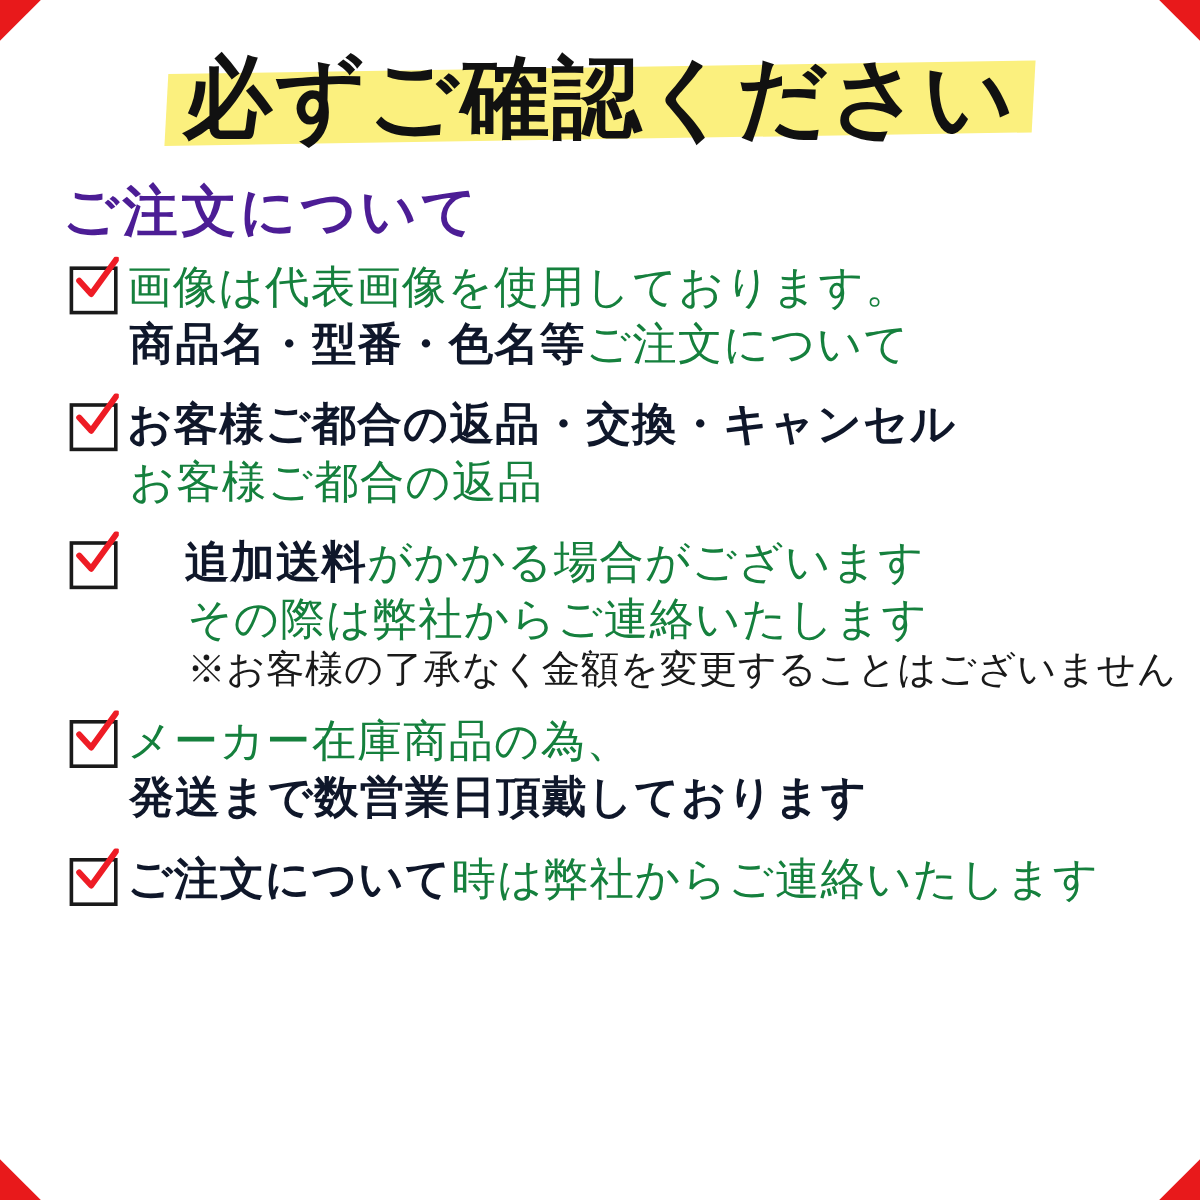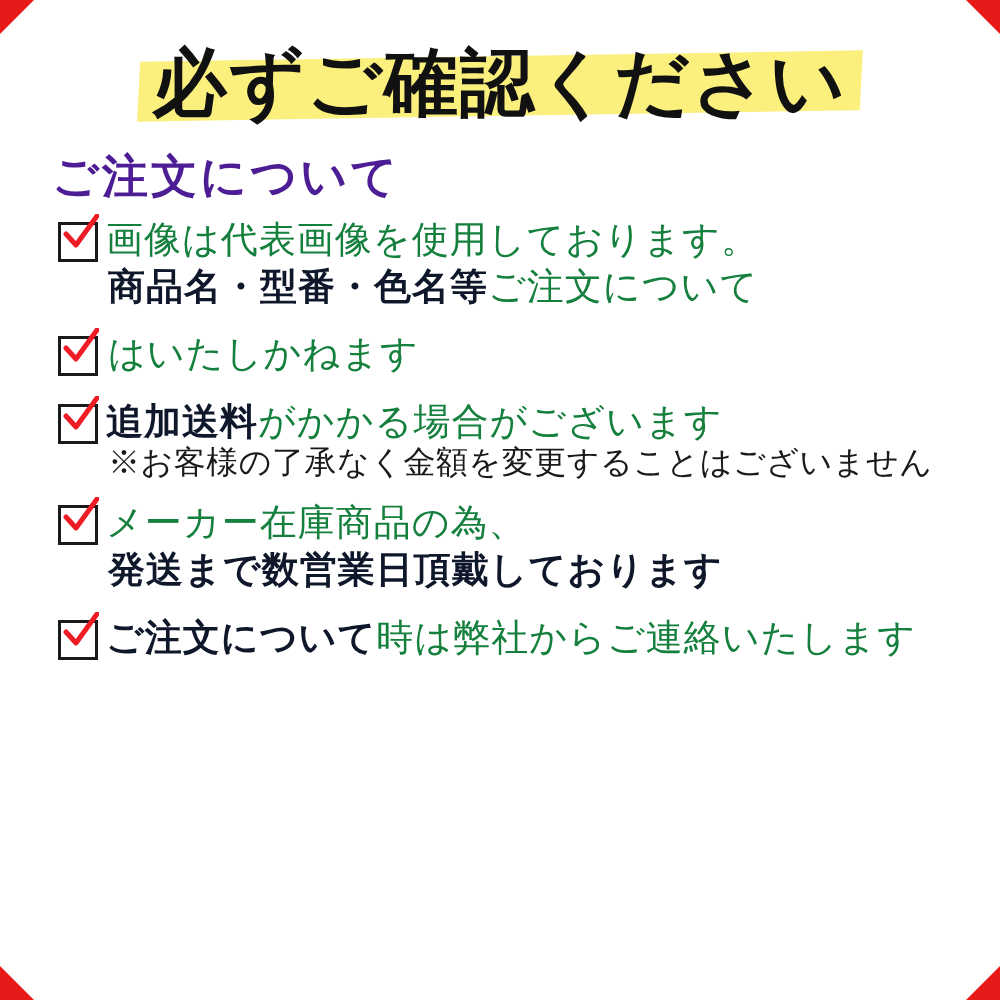--- a/index.html
+++ b/index.html
@@ -95,21 +95,21 @@
   .section-title.second {
     margin-top: 22px;
   }
 
   
   .item {
     display: flex;
     align-items: flex-start;
     margin: 0 0 20px 18px;
   }
-  .item.tight { margin-bottom: 14px; }
+  .item.tight { margin-bottom: 14px; gap: 48px; }
 
   .check {
     flex: 0 0 auto;
     width: 40px;
     height: 40px;
     margin-top: 6px;
     margin-right: 8px;
     position: relative;
   }
   .check .box {
@@ -195,39 +195,45 @@
   <div class="item">
     <span class="check">
       <span class="box"></span>
       <span class="tick">
         <svg width="36" height="36" viewBox="0 0 36 36">
           <path d="M3 20 L13 31 L34 2" fill="none" stroke="#ee1c25" stroke-width="5" stroke-linecap="round" stroke-linejoin="round"></path>
         </svg>
       </span>
     </span>
     <span class="lines">
-      <div class="line indent">
-        <span class="blk">はいたしかねます</span>
+      <div class="line">
+        <span class="red">お客様ご都合の返品・交換・キャンセル</span>
+      </div>
+      <div class="line indent">
+        <span class="blk">お客様ご都合の返品</span>
       </div>
     </span>
   </div>
 
   <div class="item tight">
     <span class="check">
       <span class="box"></span>
       <span class="tick">
         <svg width="36" height="36" viewBox="0 0 36 36">
           <path d="M3 20 L13 31 L34 2" fill="none" stroke="#ee1c25" stroke-width="5" stroke-linecap="round" stroke-linejoin="round"></path>
         </svg>
       </span>
     </span>
     <span class="lines">
       <div class="line">
         <span class="red">追加送料</span><span class="blk">がかかる場合がございます</span>
       </div>
+      <div class="line indent">
+        <span class="blk">その際は弊社からご連絡いたします</span>
+      </div>
       <div class="note">※お客様の了承なく金額を変更することはございません</div>
     </span>
   </div>
 
 
   <div class="item">
     <span class="check">
       <span class="box"></span>
       <span class="tick">
         <svg width="36" height="36" viewBox="0 0 36 36">

